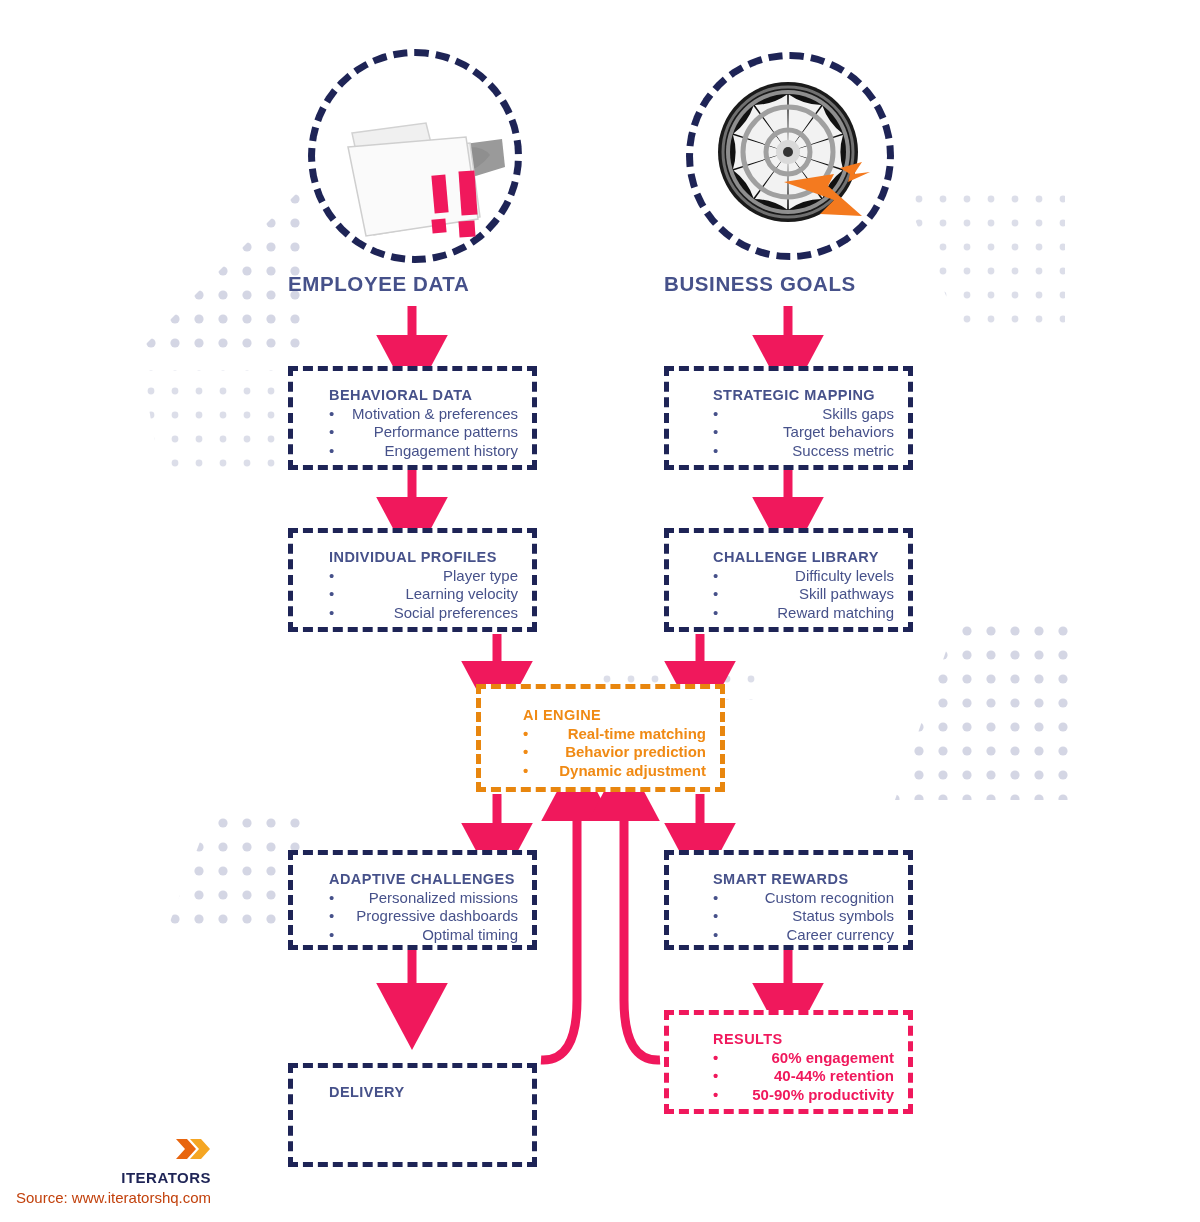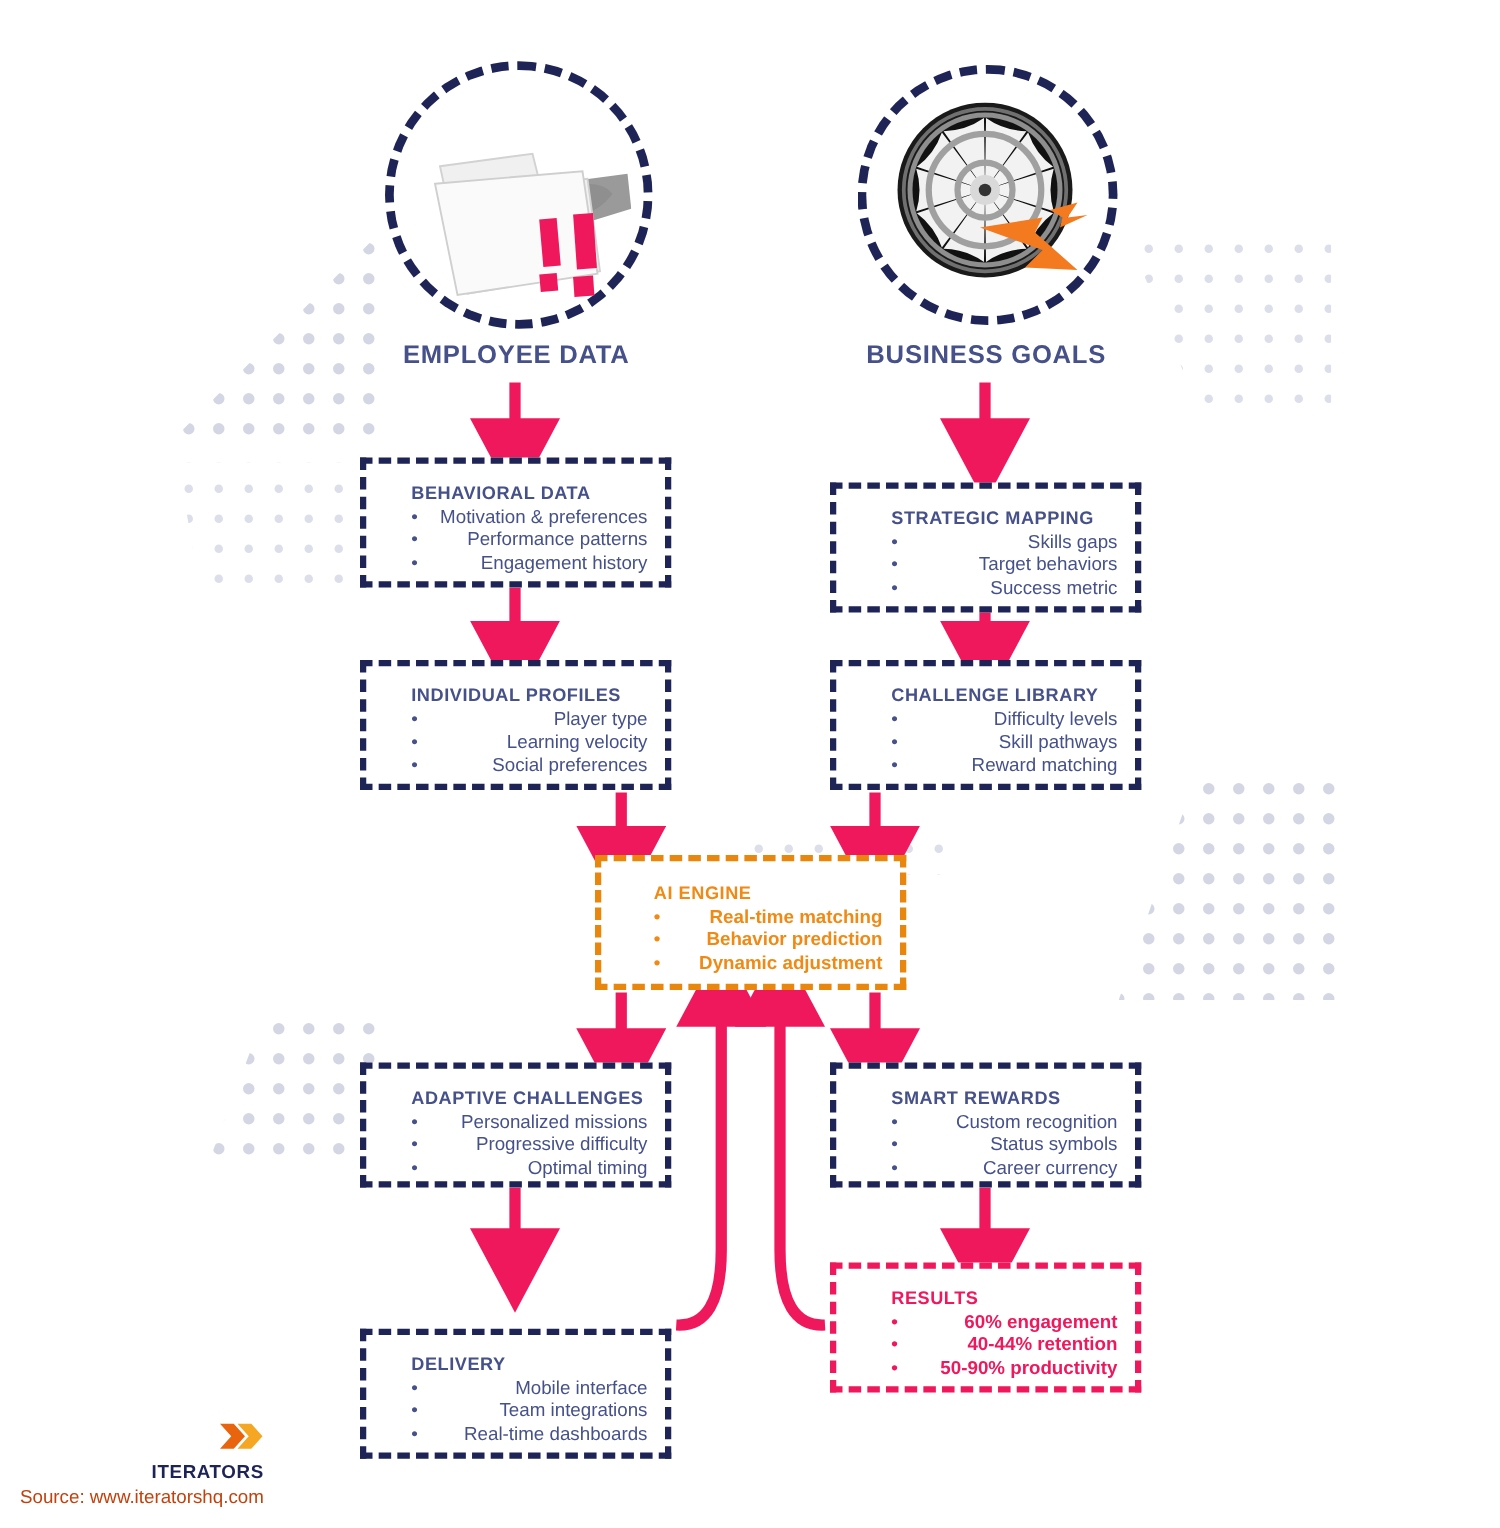--- a/index.html
+++ b/index.html
@@ -21,21 +21,20 @@
   }
 
   .badge-art { position: absolute; z-index: 3; }
 
   .col-title {
     position: absolute;
     font-size: 20.5px;
     font-weight: bold;
     letter-spacing: 0.6px;
     color: #46518a;
-    text-align: center;
     z-index: 4;
     white-space: nowrap;
   }
 
   .node {
     position: absolute;
     background: #ffffff;
     z-index: 4;
     padding: 16px 14px 12px 36px;
   }
@@ -212,21 +211,21 @@
 
   <div class="node navy" style="left:288px; top:366px; width:249px; height:104px;">
     <div class="node-title">BEHAVIORAL DATA</div>
     <ul class="node-list">
       <li>Motivation &amp; preferences</li>
       <li>Performance patterns</li>
       <li>Engagement history</li>
     </ul>
   </div>
 
-  <div class="node navy" style="left:664px; top:386px; width:249px; height:104px; padding-left:44px;">
+  <div class="node navy" style="left:664px; top:366px; width:249px; height:104px; padding-left:44px;">
     <div class="node-title">STRATEGIC MAPPING</div>
     <ul class="node-list">
       <li>Skills gaps</li>
       <li>Target behaviors</li>
       <li>Success metric</li>
     </ul>
   </div>
 
   <div class="node navy" style="left:288px; top:528px; width:249px; height:104px;">
     <div class="node-title">INDIVIDUAL PROFILES</div>
@@ -252,41 +251,36 @@
       <li>Real-time matching</li>
       <li>Behavior prediction</li>
       <li>Dynamic adjustment</li>
     </ul>
   </div>
 
   <div class="node navy" style="left:288px; top:850px; width:249px; height:100px;">
     <div class="node-title">ADAPTIVE CHALLENGES</div>
     <ul class="node-list">
       <li>Personalized missions</li>
-      <li>Progressive difficulty</li>
+      <li>Progressive dashboards</li>
       <li>Optimal timing</li>
     </ul>
   </div>
 
   <div class="node navy" style="left:664px; top:850px; width:249px; height:100px; padding-left:44px;">
     <div class="node-title">SMART REWARDS</div>
     <ul class="node-list">
       <li>Custom recognition</li>
       <li>Status symbols</li>
       <li>Career currency</li>
     </ul>
   </div>
 
   <div class="node navy" style="left:288px; top:1063px; width:249px; height:104px;">
     <div class="node-title">DELIVERY</div>
-    <ul class="node-list">
-      <li>Mobile interface</li>
-      <li>Team integrations</li>
-      <li>Real-time dashboards</li>
-    </ul>
   </div>
 
   <div class="node pink" style="left:664px; top:1010px; width:249px; height:104px; padding-left:44px;">
     <div class="node-title">RESULTS</div>
     <ul class="node-list">
       <li>60% engagement</li>
       <li>40-44% retention</li>
       <li>50-90% productivity</li>
     </ul>
   </div>

